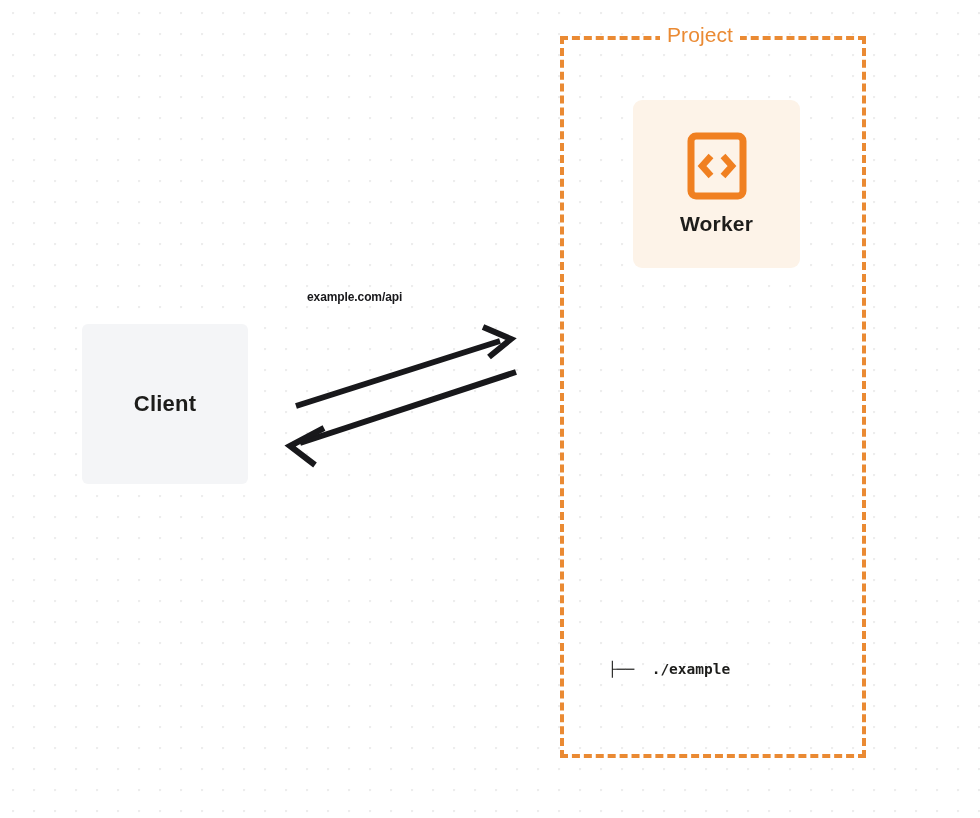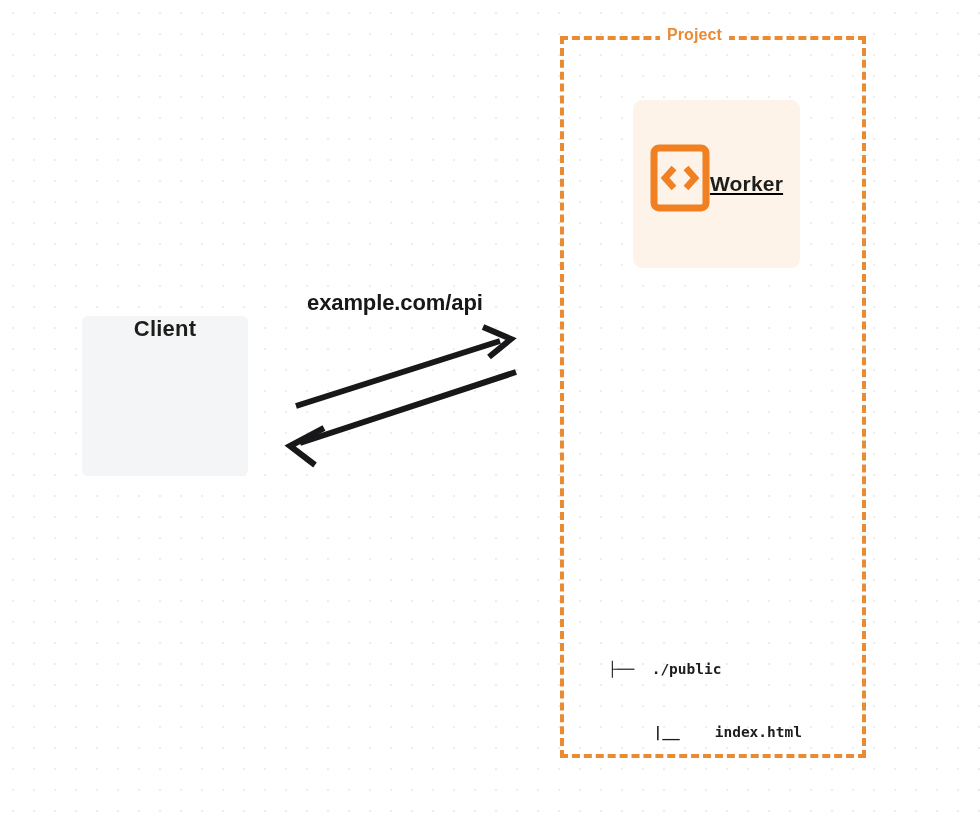--- a/index.html
+++ b/index.html
@@ -21,27 +21,27 @@
     background-color: #ffffff;
     background-image: radial-gradient(circle at 1px 1px, #ededed 1.4px, transparent 1.6px);
     background-size: 21px 21px;
     background-position: 12px 12px;
   }
 
   
   .client-box {
     position: absolute;
     left: 82px;
-    top: 316px;
+    top: 324px;
     width: 166px;
     height: 160px;
     background: #f4f5f7;
     border-radius: 6px;
     display: flex;
-    align-items: flex-start;
+    align-items: center;
     justify-content: center;
   }
   .client-label {
     font-size: 22px;
     font-weight: bold;
     color: #1d1d1b;
     letter-spacing: 0.2px;
   }
 
   
@@ -50,21 +50,21 @@
     left: 0;
     top: 0;
     width: 980px;
     height: 818px;
   }
 
   .edge-label {
     position: absolute;
     left: 307px;
     top: 290px;
-    font-size: 22px;
+    font-size: 12px;
     font-weight: bold;
     color: #18181b;
     white-space: nowrap;
     letter-spacing: -0.1px;
   }
 
   
   .project-box {
     position: absolute;
     left: 560px;
@@ -73,37 +73,36 @@
     height: 722px;
     border: 4px dashed #ea8a33;
     box-sizing: border-box;
   }
   .project-title {
     position: absolute;
     left: 660px;
     top: 22px;
     padding: 0 7px;
     background: #ffffff;
-    font-size: 16px;
-    font-weight: bold;
+    font-size: 21px;
+    font-weight: normal;
     color: #ea8a33;
     letter-spacing: 0.1px;
     line-height: 26px;
   }
 
   
   .service-card {
     position: absolute;
     background: #fdf3e8;
     border-radius: 9px;
     display: flex;
-    flex-direction: row;
+    flex-direction: column;
     align-items: center;
     justify-content: center;
-    text-decoration: underline;
   }
   .card-worker {
     left: 633px;
     top: 100px;
     width: 167px;
     height: 168px;
   }
   .card-assets {
     left: 629px;
     top: 448px;
@@ -173,18 +172,17 @@
     <svg class="card-icon" width="60" height="68" viewBox="0 0 60 68">
       <rect x="4" y="4" width="52" height="60" rx="5" ry="5" fill="none" stroke="#f08021" stroke-width="7"></rect>
       <polyline points="24,24 15,34 24,44" fill="none" stroke="#f08021" stroke-width="6.5" stroke-linecap="butt" stroke-linejoin="miter"></polyline>
       <polyline points="36,24 45,34 36,44" fill="none" stroke="#f08021" stroke-width="6.5" stroke-linecap="butt" stroke-linejoin="miter"></polyline>
     </svg>
     <span class="card-label">Worker</span>
   </div>
 
 
   <div class="file-tree">
-    <span class="tree-row tree-row-root">├──  ./public</span>
-    <span class="tree-row">|__    index.html</span>
+    <span class="tree-row tree-row-root">├──  ./example</span>
     
   </div>
 
 </div>
 
 </body></html>

